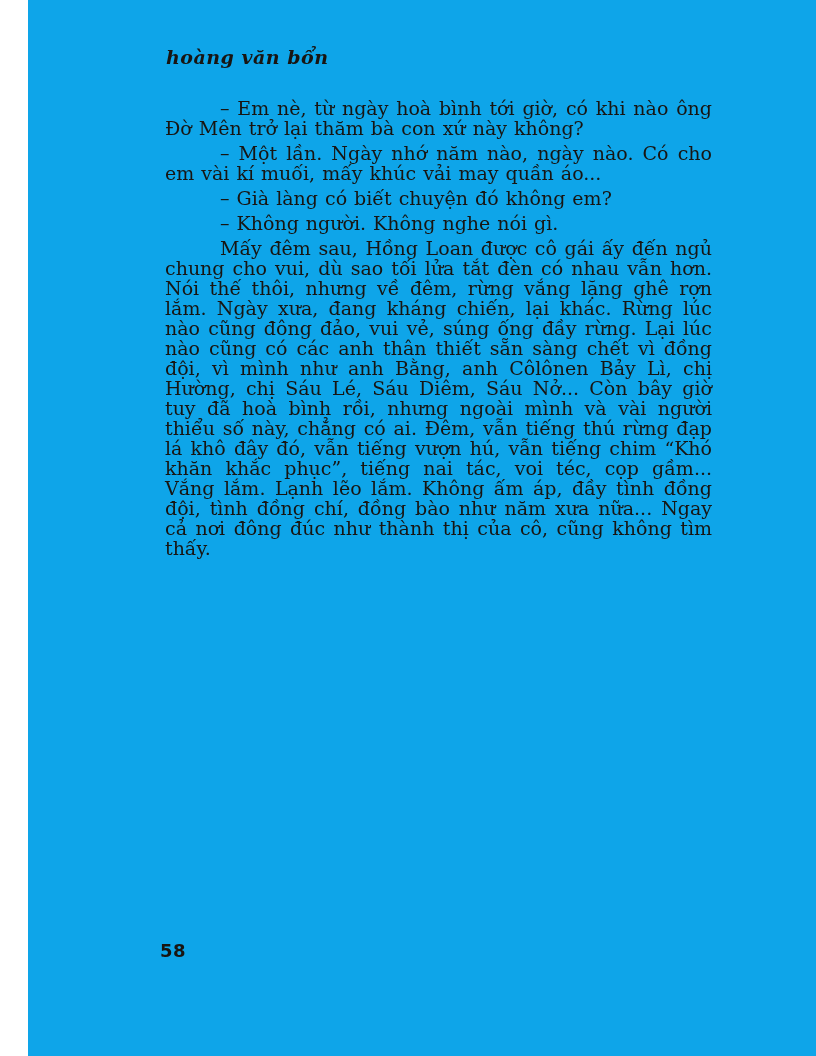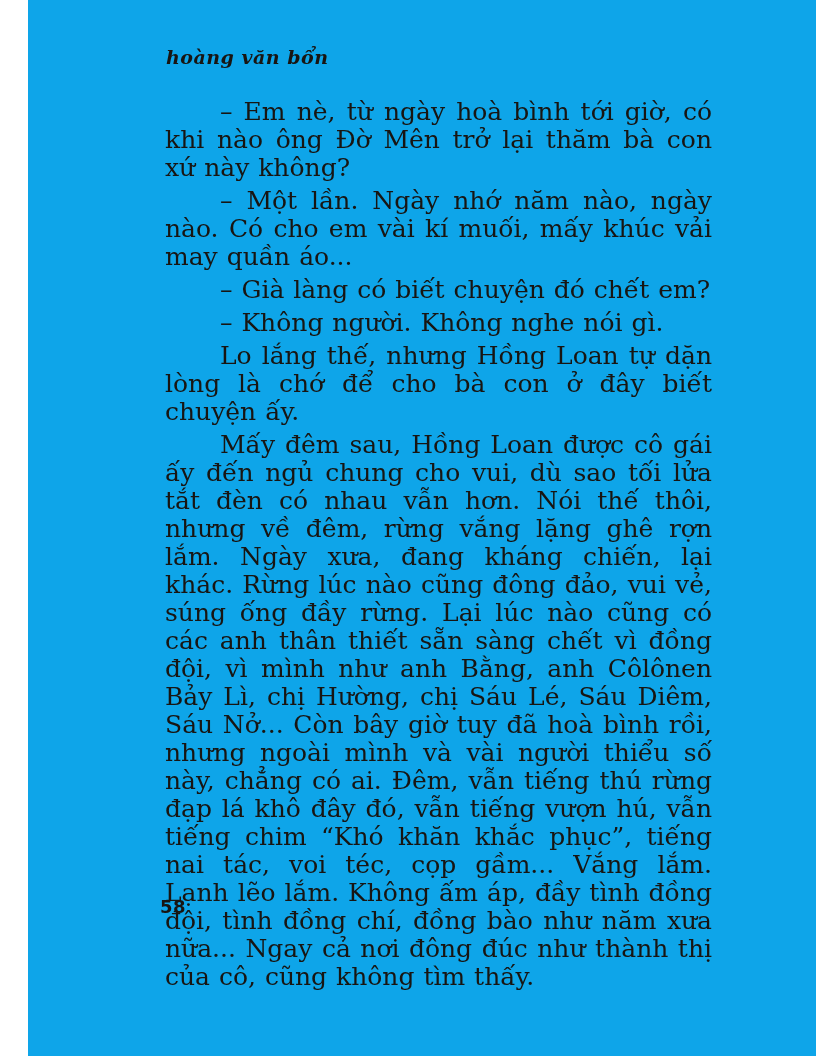--- a/index.html
+++ b/index.html
@@ -28,47 +28,46 @@
     white-space: nowrap;
   }
   .text-block {
     position: absolute;
     left: 137px;
     top: 98px;
     width: 547px;
   }
   .text-block p {
     margin: 0 0 5px 0;
-    font-size: 25px;
-    line-height: 28px;
+    font-size: 19px;
+    line-height: 20px;
     text-align: justify;
     text-indent: 55px;
     word-spacing: 1px;
   }
   .page-number {
     position: absolute;
     left: 132px;
-    top: 896px;
+    top: 940px;
     font-size: 18px;
     font-weight: bold;
     font-family: "DejaVu Sans", sans-serif;
     letter-spacing: 0.5px;
   }
 </style>
 </head>
 <body>
 
 <div class="book-page">
 
   <div class="running-header">hoàng văn bổn</div>
 
   <div class="text-block">
     <p>– Em nè, từ ngày hoà bình tới giờ, có khi nào ông Đờ Mên trở lại thăm bà con xứ này không?</p>
     <p>– Một lần. Ngày nhớ năm nào, ngày nào. Có cho em vài kí muối, mấy khúc vải may quần áo...</p>
-    <p>– Già làng có biết chuyện đó chết em?</p>
+    <p>– Già làng có biết chuyện đó không em?</p>
     <p>– Không người. Không nghe nói gì.</p>
-    <p>Lo lắng thế, nhưng Hồng Loan tự dặn lòng là chớ để cho bà con ở đây biết chuyện ấy.</p>
     <p>Mấy đêm sau, Hồng Loan được cô gái ấy đến ngủ chung cho vui, dù sao tối lửa tắt đèn có nhau vẫn hơn. Nói thế thôi, nhưng về đêm, rừng vắng lặng ghê rợn lắm. Ngày xưa, đang kháng chiến, lại khác. Rừng lúc nào cũng đông đảo, vui vẻ, súng ống đầy rừng. Lại lúc nào cũng có các anh thân thiết sẵn sàng chết vì đồng đội, vì mình như anh Bằng, anh Côlônen Bảy Lì, chị Hường, chị Sáu Lé, Sáu Diêm, Sáu Nở... Còn bây giờ tuy đã hoà bình rồi, nhưng ngoài mình và vài người thiểu số này, chẳng có ai. Đêm, vẫn tiếng thú rừng đạp lá khô đây đó, vẫn tiếng vượn hú, vẫn tiếng chim “Khó khăn khắc phục”, tiếng nai tác, voi téc, cọp gầm... Vắng lắm. Lạnh lẽo lắm. Không ấm áp, đầy tình đồng đội, tình đồng chí, đồng bào như năm xưa nữa... Ngay cả nơi đông đúc như thành thị của cô, cũng không tìm thấy.</p>
   </div>
 
   <div class="page-number">58</div>
 
 </div>
 
 </body></html>

